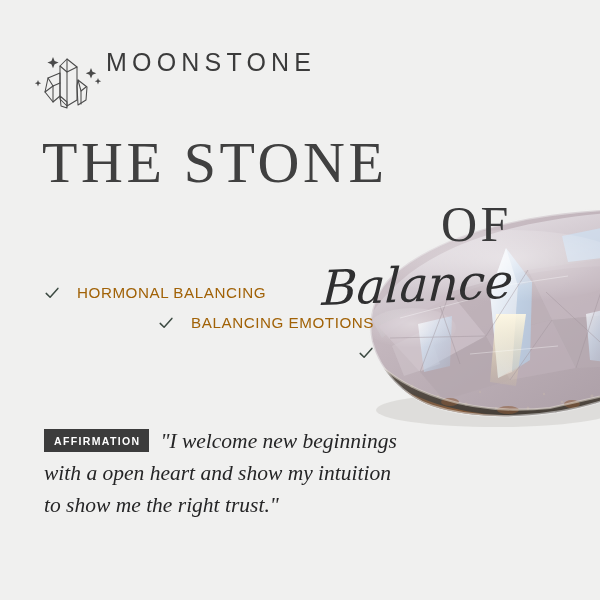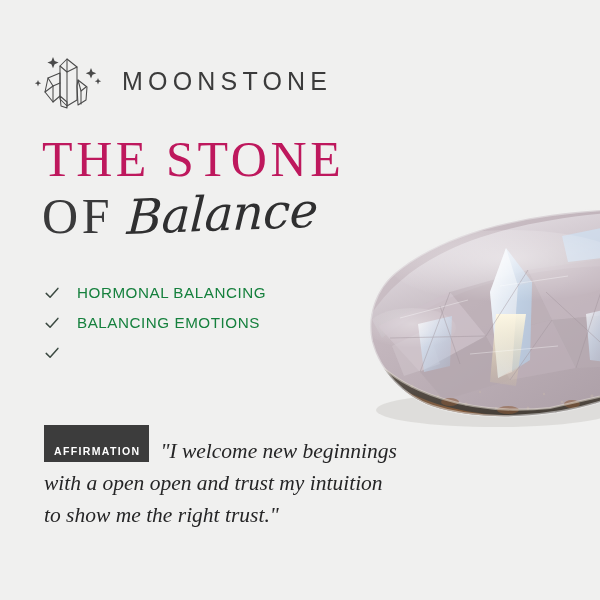--- a/index.html
+++ b/index.html
@@ -33,22 +33,20 @@
     pointer-events: none;
   }
   .stone-photo svg { display: block; width: 100%; height: 100%; }
 
   
   .brand {
     position: absolute;
     left: 34px;
     top: 50px;
     display: flex;
-    align-items: center;
-    gap: 16px;
   }
   .brand-mark {
     width: 72px;
     height: 62px;
     flex: 0 0 auto;
   }
   .brand-mark svg { display: block; width: 100%; height: 100%; }
   .brand-word {
     font-family: "Liberation Sans", sans-serif;
     font-size: 25px;
@@ -62,33 +60,34 @@
   
   .headline {
     position: absolute;
     left: 42px;
     top: 134px;
     width: 470px;
     color: #39393a;
   }
   .headline-line1 {
     font-family: "Liberation Serif", serif;
-    font-size: 50px;
+    font-size: 58px;
     line-height: 1;
     letter-spacing: 3.6px;
     font-weight: 400;
-    color: #be185d;
+    color: #404040;
     white-space: nowrap;
   }
   .headline-line2 {
     margin-top: 7px;
     display: flex;
-    align-items: flex-start;
+    align-items: flex-end;
     gap: 13px;
     white-space: nowrap;
+    flex-direction: column;
   }
   .headline-of {
     font-family: "Liberation Serif", serif;
     font-size: 50px;
     line-height: 1;
     letter-spacing: 3.6px;
     font-weight: 400;
     color: #3a3a3b;
   }
   .headline-script {
@@ -114,32 +113,32 @@
     margin: 0;
     padding: 0;
     width: 330px;
   }
   .benefit {
     display: flex;
     align-items: center;
     gap: 17px;
     height: 30px;
   }
-  .benefit + .benefit { margin-top: 0px; }
+  .benefit + .benefit { margin-top: 0px; justify-content: flex-end; }
   .check-icon {
     width: 16px;
     height: 16px;
     flex: 0 0 auto;
   }
   .check-icon svg { display: block; width: 100%; height: 100%; }
   .benefit-label {
     font-family: "Liberation Sans", sans-serif;
     font-size: 15.2px;
     letter-spacing: 0.55px;
-    color: #15803d;
+    color: #a16207;
     white-space: nowrap;
     line-height: 1;
   }
 
   
   .affirmation {
     position: absolute;
     left: 44px;
     top: 425px;
     width: 410px;
@@ -155,21 +154,21 @@
   }
   .affirmation-badge {
     display: inline-block;
     background: #3c3c3c;
     color: #ffffff;
     font-family: "Liberation Sans", sans-serif;
     font-style: normal;
     font-size: 10.5px;
     font-weight: 700;
     letter-spacing: 1.35px;
-    padding: 21px 9px 5px 10px;
+    padding: 7px 9px 5px 10px;
     line-height: 1;
     vertical-align: 3px;
     margin-right: 11px;
     white-space: nowrap;
   }
 </style>
 </head>
 <body>
 
 <div class="card">
@@ -363,17 +362,17 @@
       <span class="check-icon">
         <svg viewBox="0 0 16 16" xmlns="http://www.w3.org/2000/svg" aria-hidden="true">
           <path d="M2.2 8.4 L6.1 12.2 L13.9 3.4" fill="none" stroke="#3c4a42" stroke-width="1.5" stroke-linecap="round" stroke-linejoin="round"></path>
         </svg>
       </span>
     </li>
   </ul>
 
   <div class="affirmation">
     <p class="affirmation-body">
-      <span class="affirmation-badge">AFFIRMATION</span><span>"I welcome new beginnings</span><br><span>with a open open and trust my intuition</span><br><span>to show me the right trust."</span>
+      <span class="affirmation-badge">AFFIRMATION</span><span>"I welcome new beginnings</span><br><span>with a open heart and show my intuition</span><br><span>to show me the right trust."</span>
     </p>
   </div>
 
 </div>
 
 </body></html>

